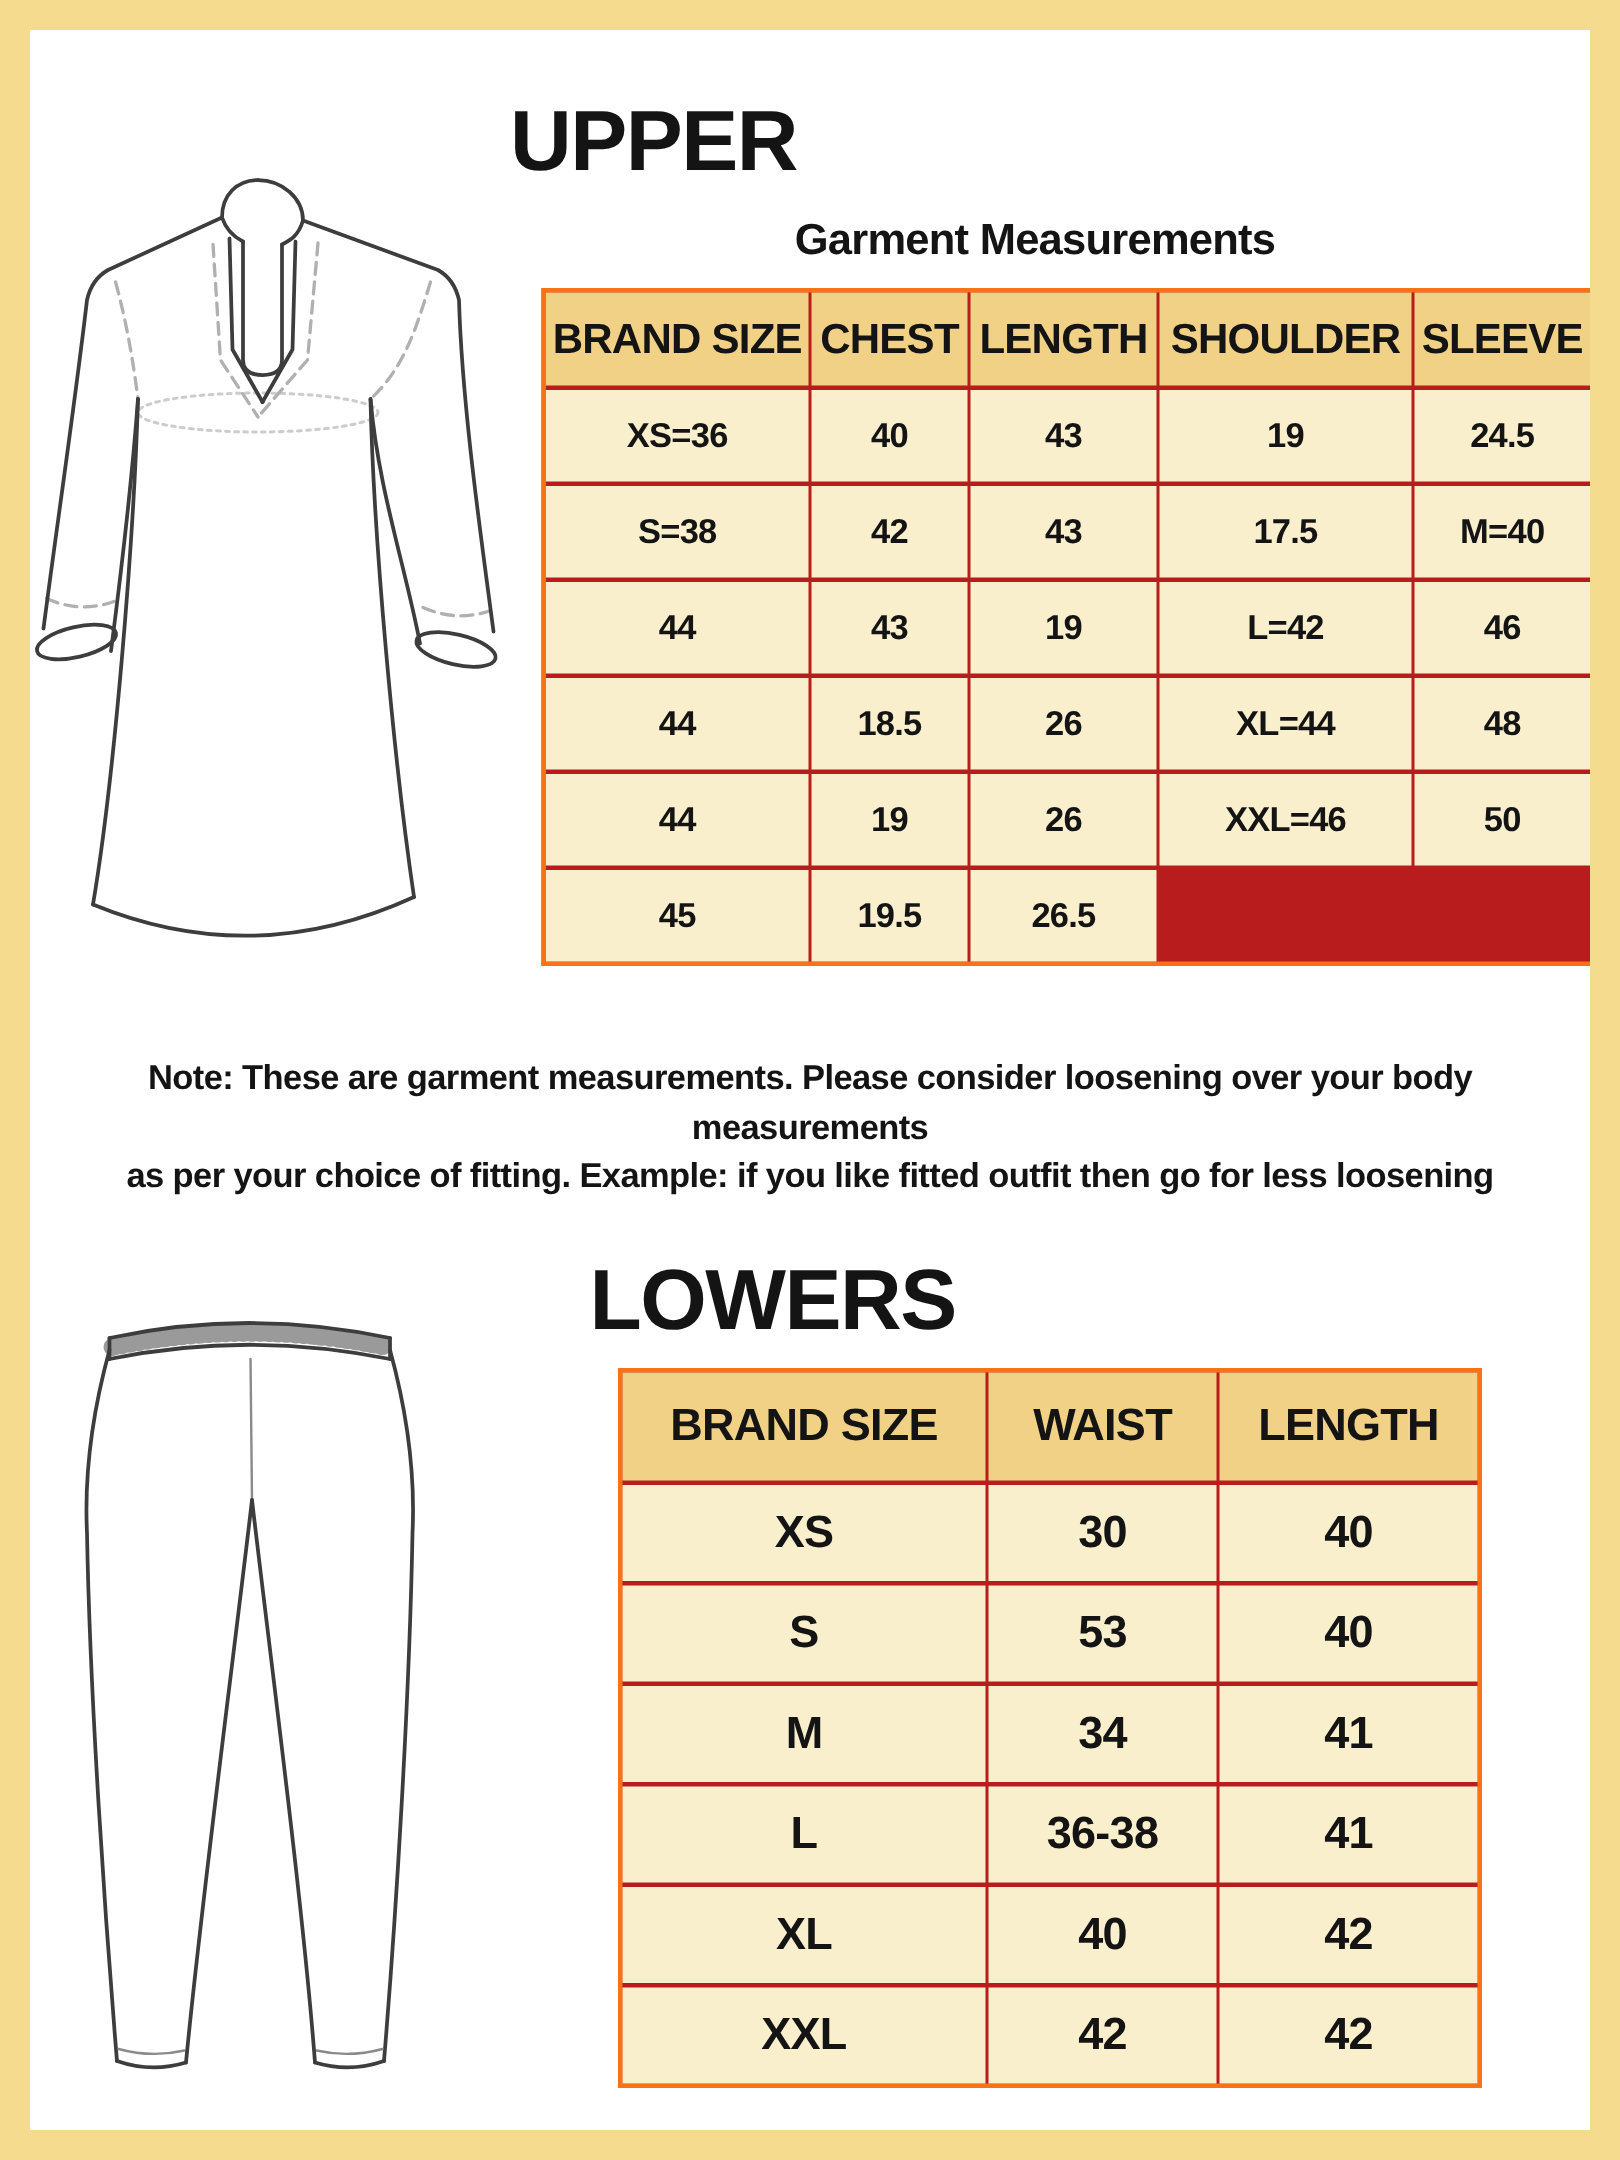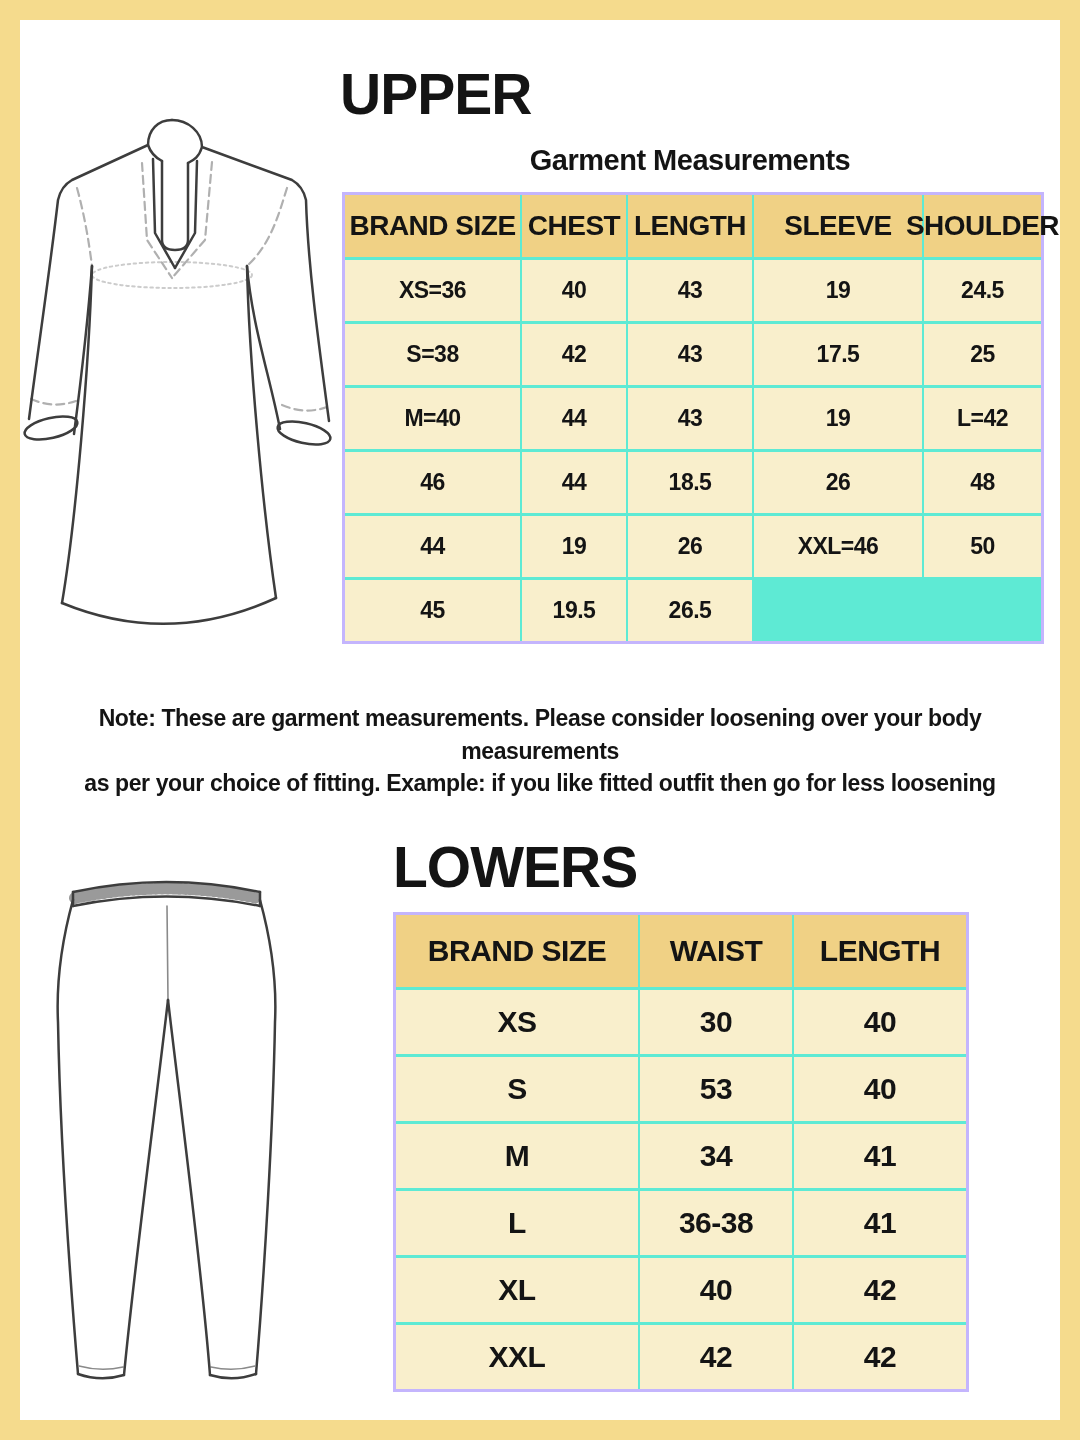--- a/index.html
+++ b/index.html
@@ -22,23 +22,23 @@
     text-align:left;line-height:1.05;
   }
   .sub-title{
     font-size:29px;font-weight:700;letter-spacing:-0.5px;
     text-align:center;
   }
 
   
   .size-table{
     display:grid;
-    background:#5eead4;
-    border:3px solid #c4b5fd;
-    row-gap:3px;column-gap:2px;
+    background:#b91c1c;
+    border:3px solid #f97316;
+    row-gap:3px;column-gap:2px;margin-left:19px;
   }
   .size-table .cell{
     display:flex;align-items:center;justify-content:center;
     font-weight:700;letter-spacing:-0.5px;
     background:#F9EFCC;
   }
   .size-table .cell.head{
     background:#F0D185;
     font-size:28px;
   }
@@ -120,46 +120,46 @@
     <path class="ln" d="M 177,126 L 175,198 L 155,233"></path>
   </svg>
 
   <div class="abs big-title" style="left:320px;top:45px;width:700px;">UPPER</div>
   <div class="abs sub-title" style="left:320px;top:124px;width:700px;">Garment Measurements</div>
 
   <div id="upper-table" class="abs size-table">
     <div class="cell head">BRAND SIZE</div>
     <div class="cell head">CHEST</div>
     <div class="cell head">LENGTH</div>
+    <div class="cell head">SHOULDER</div>
     <div class="cell head">SLEEVE</div>
-    <div class="cell head">SHOULDER</div>
 
     <div class="cell body">XS=36</div>
     <div class="cell body">40</div>
     <div class="cell body">43</div>
     <div class="cell body">19</div>
     <div class="cell body">24.5</div>
 
     <div class="cell body">S=38</div>
     <div class="cell body">42</div>
     <div class="cell body">43</div>
     <div class="cell body">17.5</div>
-    <div class="cell body">25</div>
 
     <div class="cell body">M=40</div>
     <div class="cell body">44</div>
     <div class="cell body">43</div>
     <div class="cell body">19</div>
 
     <div class="cell body">L=42</div>
     <div class="cell body">46</div>
     <div class="cell body">44</div>
     <div class="cell body">18.5</div>
     <div class="cell body">26</div>
 
+    <div class="cell body">XL=44</div>
     <div class="cell body">48</div>
     <div class="cell body">44</div>
     <div class="cell body">19</div>
     <div class="cell body">26</div>
 
     <div class="cell body">XXL=46</div>
     <div class="cell body">50</div>
     <div class="cell body">45</div>
     <div class="cell body">19.5</div>
     <div class="cell body">26.5</div>

